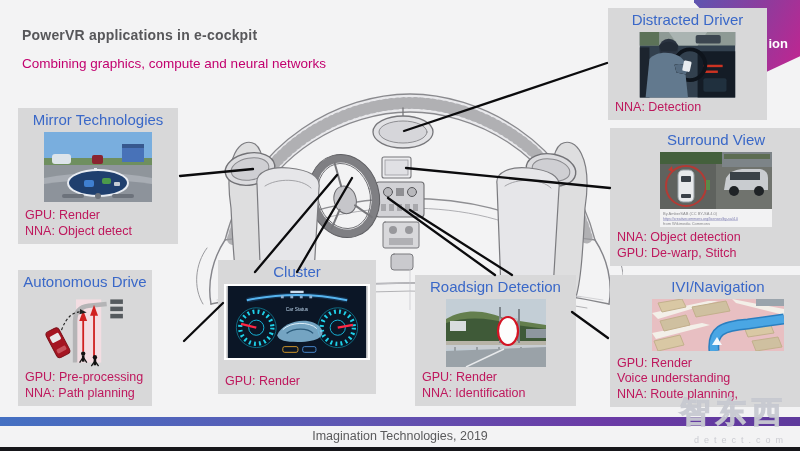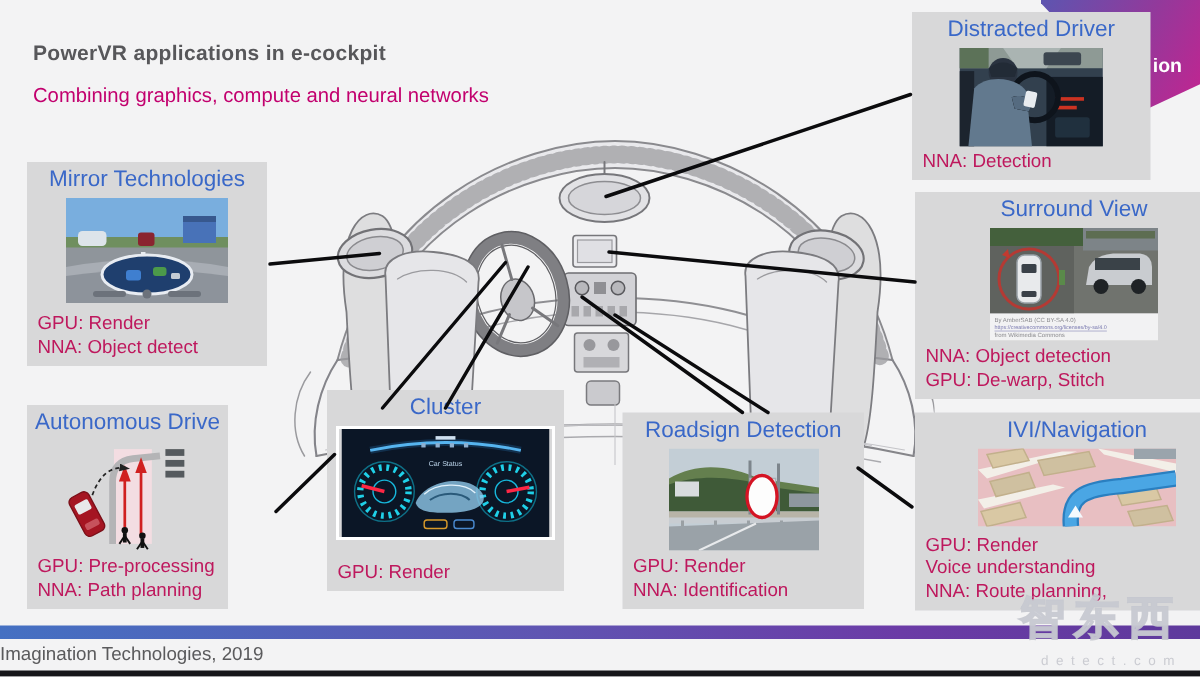--- a/index.html
+++ b/index.html
@@ -32,21 +32,21 @@
   .co-surround{left:610px;top:128px;width:212px;height:138px;}
   .co-autonomous{left:18px;top:270px;width:134px;height:136px;}
   .co-cluster{left:218px;top:260px;width:158px;height:134px;}
   .co-roadsign{left:415px;top:275px;width:161px;height:131px;justify-content:flex-end;}
   .co-ivi{left:610px;top:275px;width:216px;height:132px;}
 
   .cluster-frame{border:2px solid #fff;}
 
   .footer-bar{position:absolute;left:0;top:417px;width:800px;height:9px;z-index:2;
     background:linear-gradient(90deg,#4470c2 0%,#5f55b2 45%,#6b3ba6 75%,#5e3a9c 100%);}
-  .footer-text{position:absolute;left:0;top:429px;width:800px;text-align:left;
+  .footer-text{position:absolute;left:0;top:429px;width:800px;text-align:center;
     font-size:12.5px;color:#5a5a5c;z-index:2;}
   .bottom-line{position:absolute;left:0;top:447px;width:800px;height:4px;
     background:#16161a;z-index:5;}
 
   .watermark{position:absolute;right:12px;top:392px;z-index:6;text-align:right;}
   .watermark .wm-text{font-size:30px;font-weight:bold;letter-spacing:6px;
     color:rgba(246,246,250,.55);-webkit-text-stroke:1.2px rgba(196,198,206,.9);}
   .watermark .wm-domain{margin-top:2px;font-size:9px;letter-spacing:5px;
     color:#cbccd2;}
 </style>

